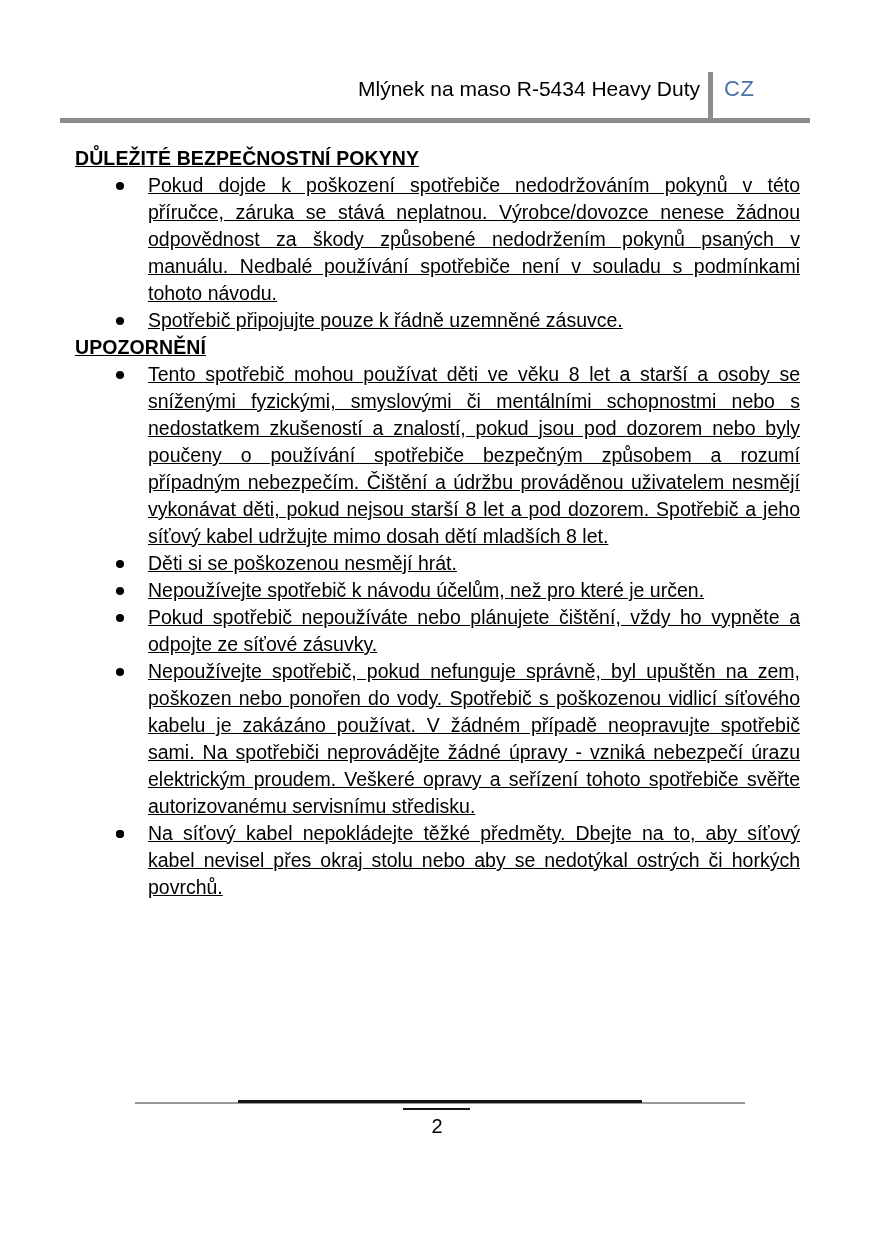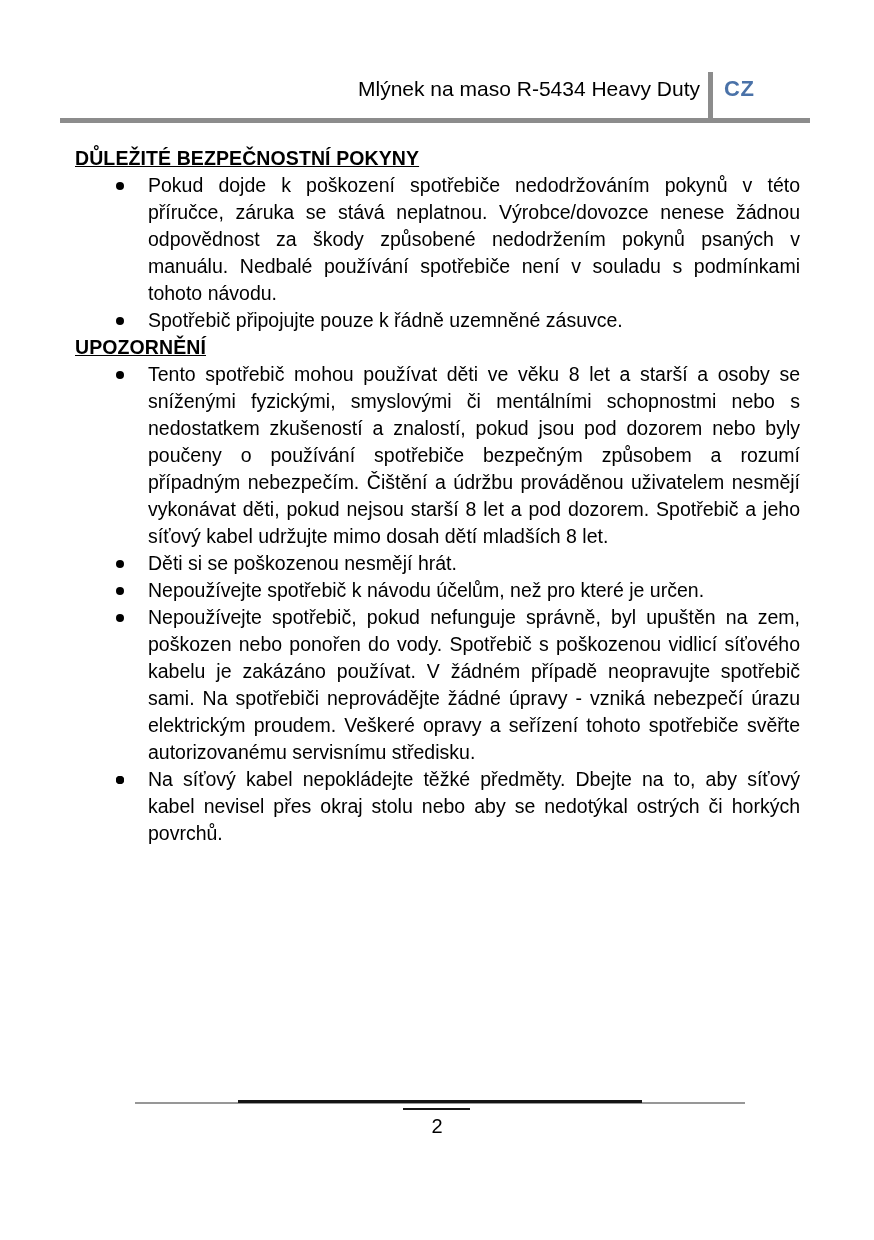--- a/index.html
+++ b/index.html
@@ -38,21 +38,21 @@
     top: 72px;
     width: 5px;
     height: 46px;
     background: var(--rule-gray);
   }
   .header-lang {
     position: absolute;
     left: 724px;
     top: 76px;
     font-size: 22px;
-    font-weight: bold;
+    font-weight: normal;
     color: var(--accent);
     letter-spacing: 0.5px;
   }
   .header-rule {
     position: absolute;
     top: 118px;
     left: 60px;
     width: 750px;
     height: 5px;
     background: var(--rule-gray);
@@ -75,20 +75,21 @@
     text-decoration: underline;
   }
   .bullet-list {
     list-style: none;
   }
   .bullet-item {
     position: relative;
     padding-left: 73px;
     text-align: justify;
     text-justify: inter-word;
+    text-decoration: underline;
   }
   .bullet-marker {
     position: absolute;
     left: 41px;
     top: 10px;
     width: 8px;
     height: 8px;
     border-radius: 50%;
     background: var(--text);
   }
@@ -171,20 +172,24 @@
           <span class="bullet-marker"></span>
           <span class="bullet-text">Děti si se poškozenou nesmějí hrát.</span>
         </li>
 
         <li class="bullet-item">
           <span class="bullet-marker"></span>
           <span class="bullet-text">Nepoužívejte spotřebič k návodu účelům, než pro které je určen.</span>
         </li>
 
 
+        <li class="bullet-item">
+          <span class="bullet-marker"></span>
+          <span class="bullet-text">Pokud spotřebič nepoužíváte nebo plánujete čištění, vždy ho vypněte a odpojte ze síťové zásuvky.</span>
+        </li>
 
         <li class="bullet-item">
           <span class="bullet-marker"></span>
           <span class="bullet-text">Nepoužívejte spotřebič, pokud nefunguje správně, byl upuštěn na zem, poškozen nebo ponořen do vody. Spotřebič s poškozenou vidlicí síťového kabelu je zakázáno používat. V žádném případě neopravujte spotřebič sami. Na spotřebiči neprovádějte žádné úpravy - vzniká nebezpečí úrazu elektrickým proudem. Veškeré opravy a seřízení tohoto spotřebiče svěřte autorizovanému servisnímu středisku.</span>
         </li>
 
         <li class="bullet-item">
           <span class="bullet-marker"></span>
         </li>
 

